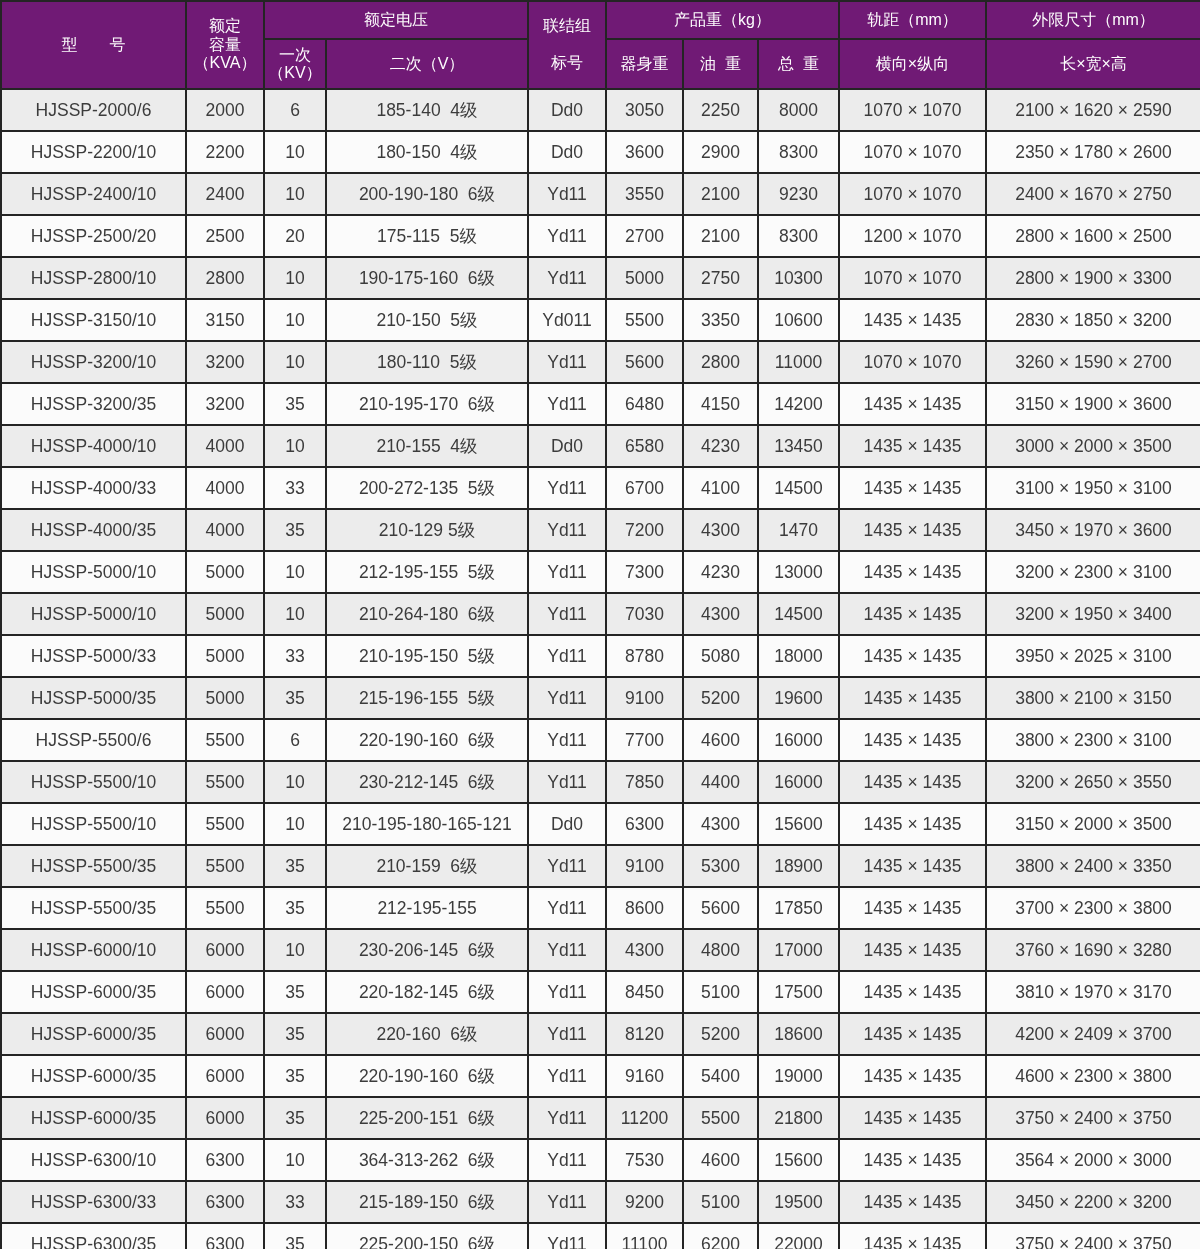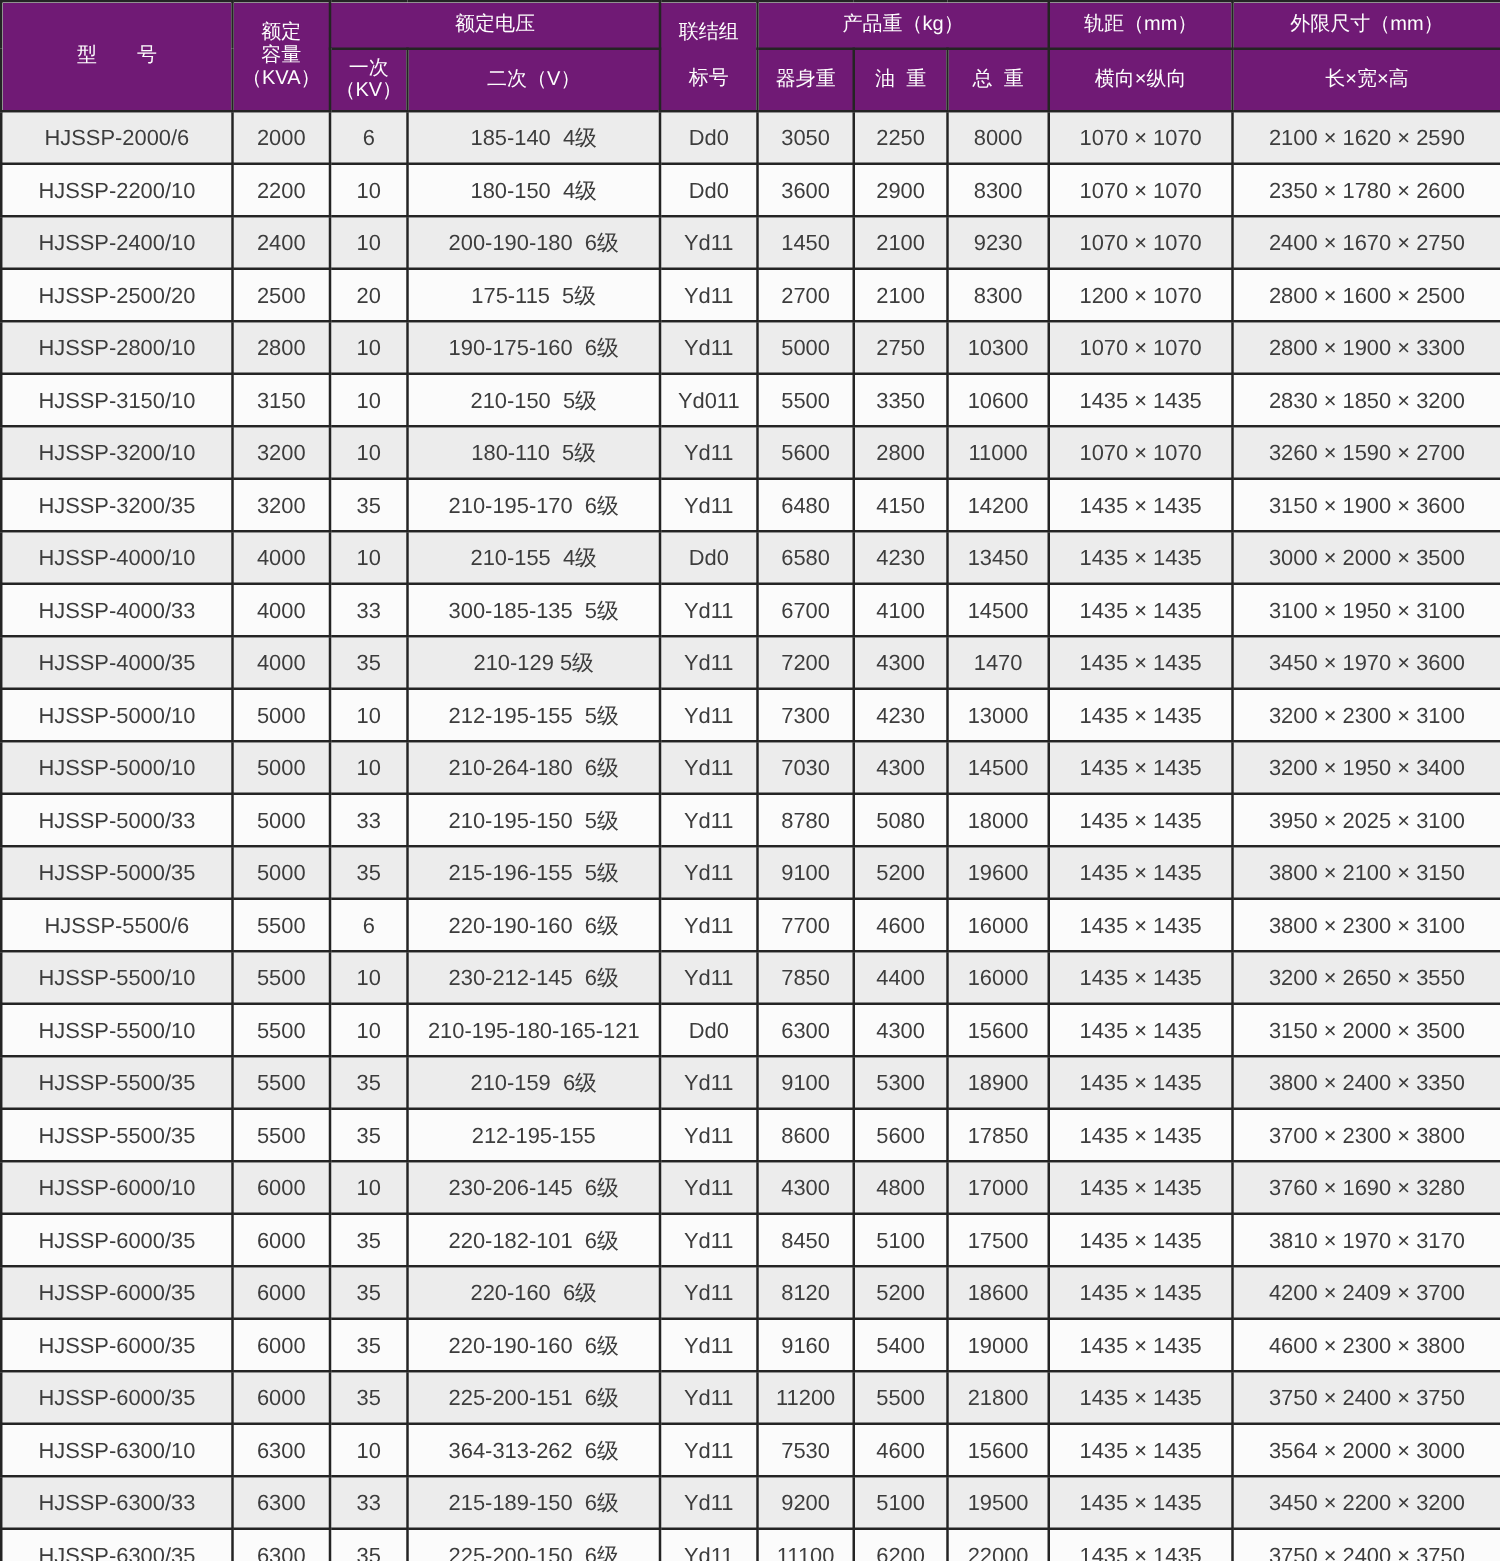--- a/index.html
+++ b/index.html
@@ -103,21 +103,21 @@
         <td>8300</td>
         <td>1070 × 1070</td>
         <td>2350 × 1780 × 2600</td>
       </tr>
       <tr class="odd">
         <td>HJSSP-2400/10</td>
         <td>2400</td>
         <td>10</td>
         <td>200-190-180  6级</td>
         <td>Yd11</td>
-        <td>1450</td>
+        <td>3550</td>
         <td>2100</td>
         <td>9230</td>
         <td>1070 × 1070</td>
         <td>2400 × 1670 × 2750</td>
       </tr>
       <tr class="even">
         <td>HJSSP-2500/20</td>
         <td>2500</td>
         <td>20</td>
         <td>175-115  5级</td>
@@ -185,21 +185,21 @@
         <td>6580</td>
         <td>4230</td>
         <td>13450</td>
         <td>1435 × 1435</td>
         <td>3000 × 2000 × 3500</td>
       </tr>
       <tr class="even">
         <td>HJSSP-4000/33</td>
         <td>4000</td>
         <td>33</td>
-        <td>300-185-135  5级</td>
+        <td>200-272-135  5级</td>
         <td>Yd11</td>
         <td>6700</td>
         <td>4100</td>
         <td>14500</td>
         <td>1435 × 1435</td>
         <td>3100 × 1950 × 3100</td>
       </tr>
       <tr class="odd">
         <td>HJSSP-4000/35</td>
         <td>4000</td>
@@ -329,21 +329,21 @@
         <td>4300</td>
         <td>4800</td>
         <td>17000</td>
         <td>1435 × 1435</td>
         <td>3760 × 1690 × 3280</td>
       </tr>
       <tr class="even">
         <td>HJSSP-6000/35</td>
         <td>6000</td>
         <td>35</td>
-        <td>220-182-101  6级</td>
+        <td>220-182-145  6级</td>
         <td>Yd11</td>
         <td>8450</td>
         <td>5100</td>
         <td>17500</td>
         <td>1435 × 1435</td>
         <td>3810 × 1970 × 3170</td>
       </tr>
       <tr class="odd">
         <td>HJSSP-6000/35</td>
         <td>6000</td>

